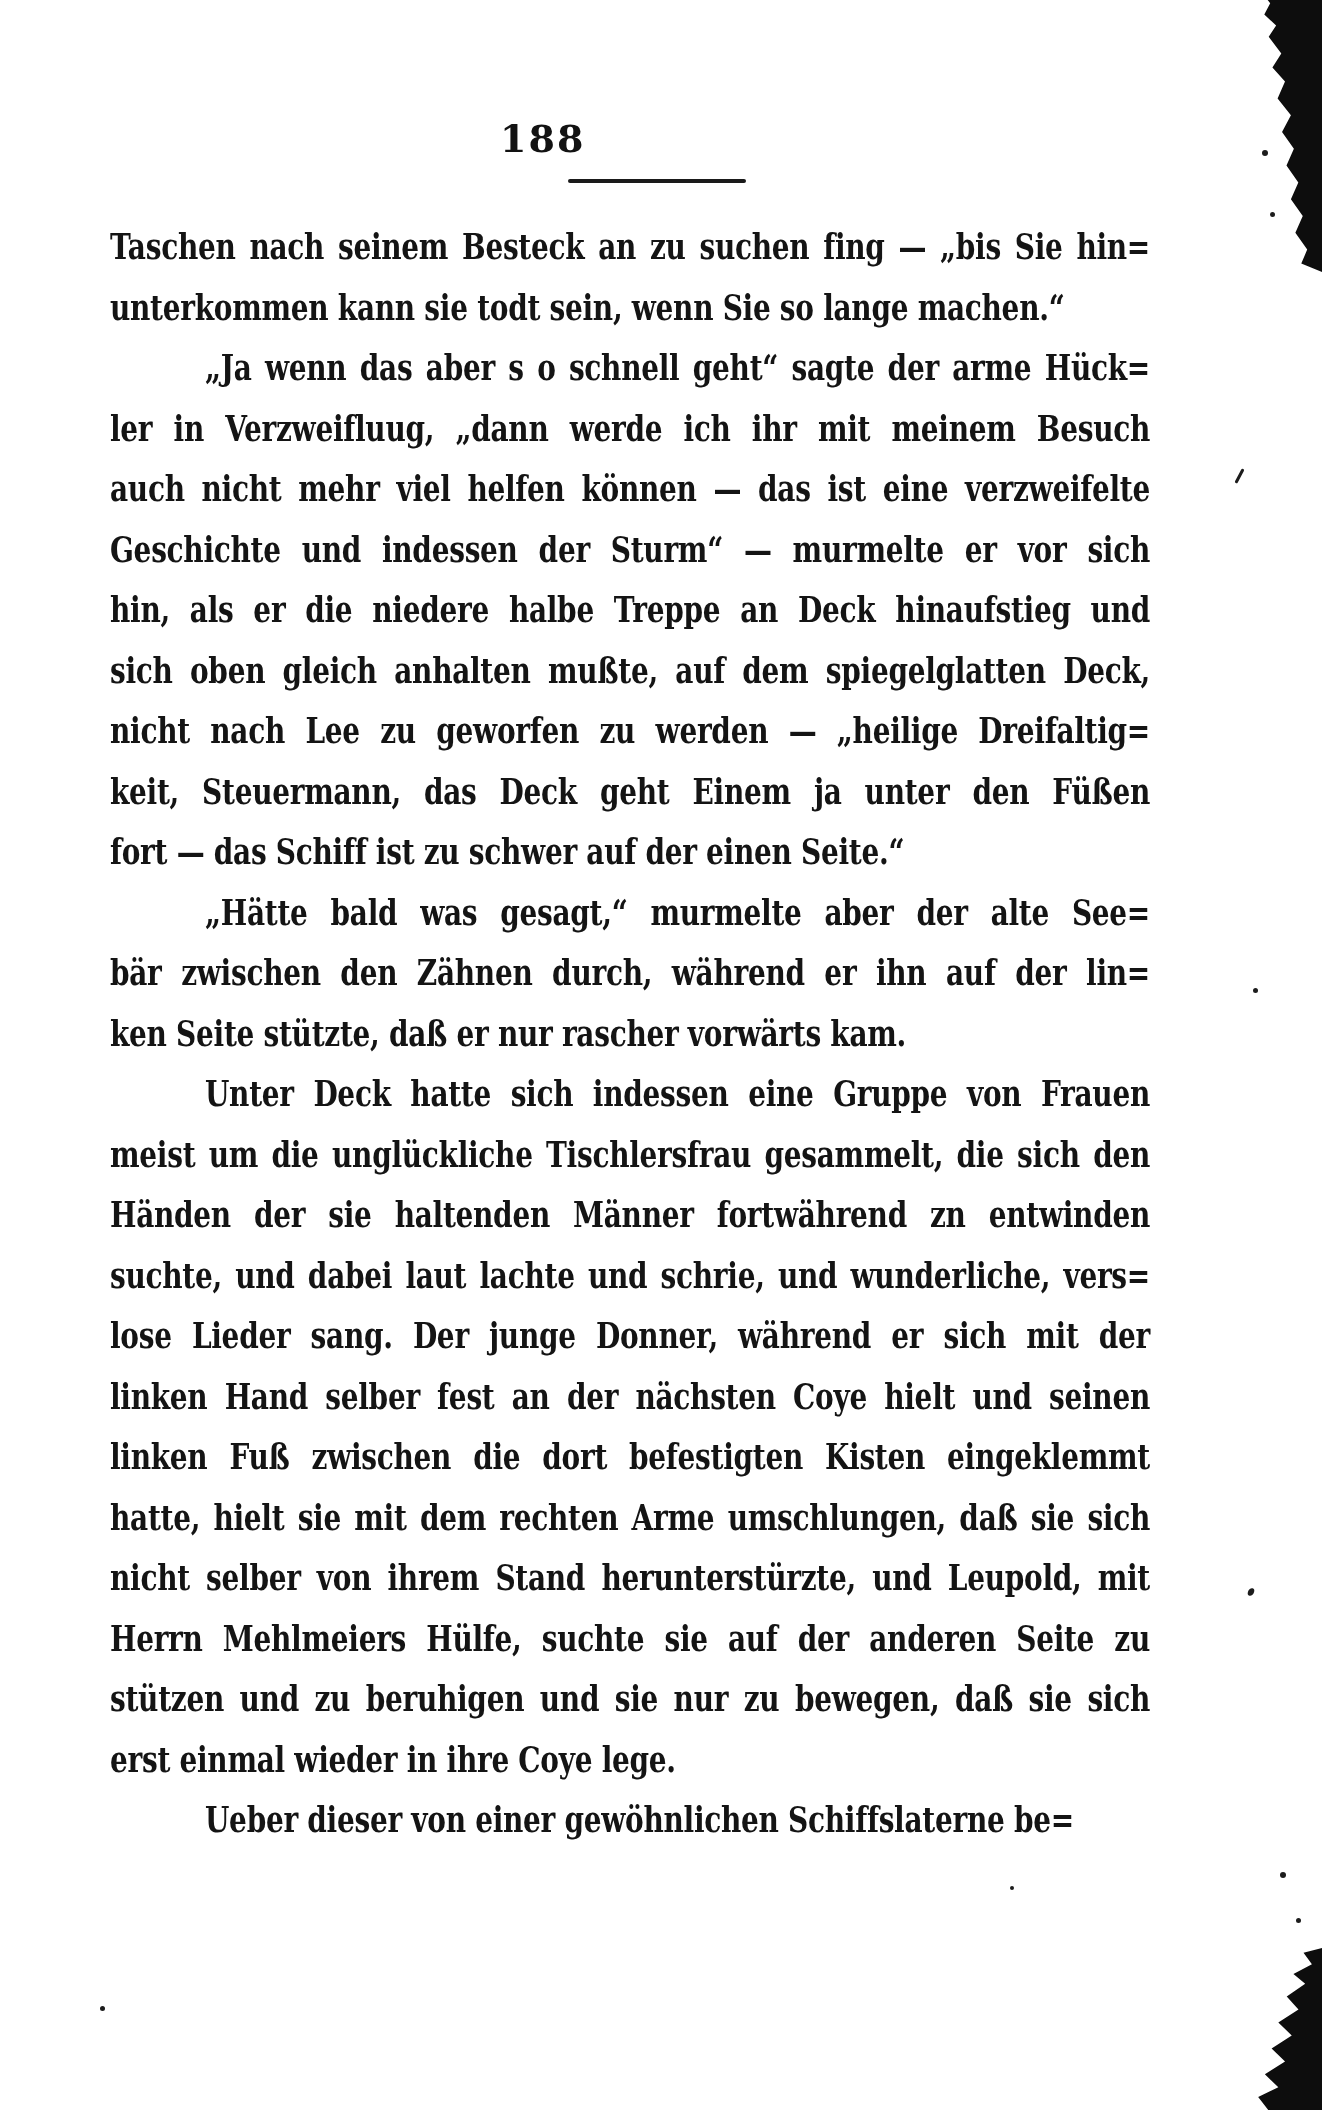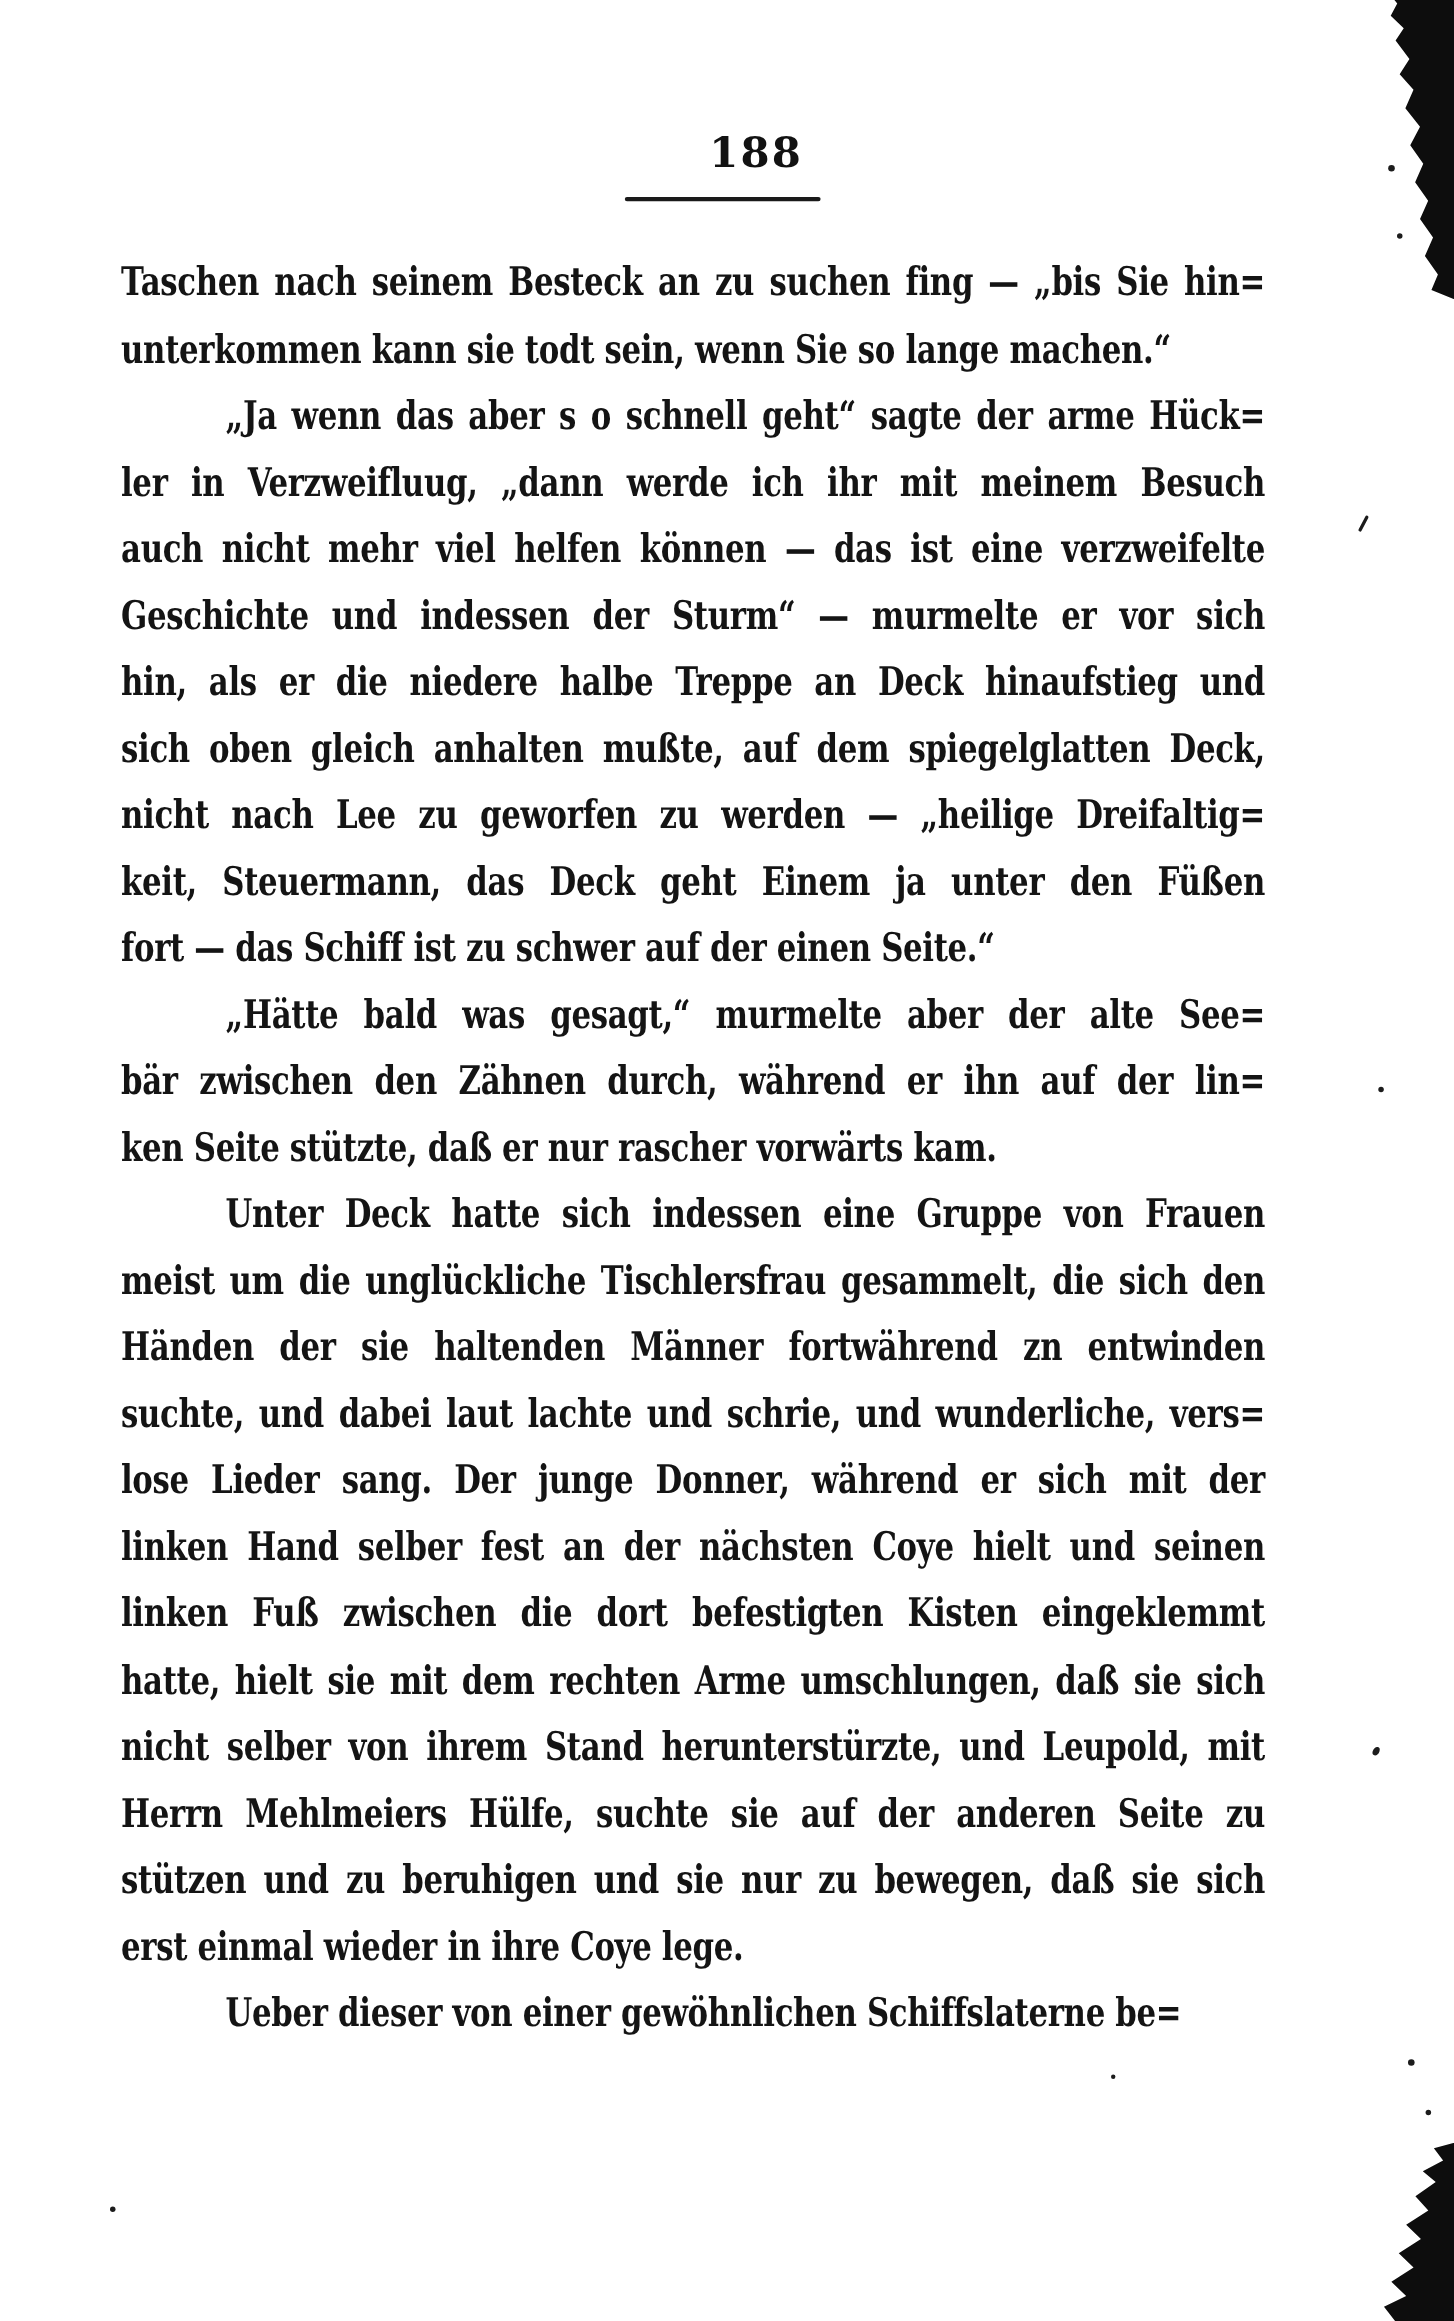--- a/index.html
+++ b/index.html
@@ -6,36 +6,36 @@
   .page{
     position:relative;
     width:1322px;height:2110px;
     background:#ffffff;
     overflow:hidden;
     font-family:"DejaVu Serif","Liberation Serif",serif;
     color:#141414;
   }
   .page-number{
     position:absolute;
-    left:530px;top:116px;width:200px;
-    text-align:right;
+    left:500px;top:116px;width:200px;
+    text-align:left;
     font-size:38px;font-weight:bold;
     letter-spacing:2px;
     color:#121212;
   }
   .header-rule{
     position:absolute;
     left:568px;top:179px;
     width:178px;height:4px;
     background:#1a1a1a;
     border-radius:2px;
   }
   .text-block{
     position:absolute;
-    left:110px;top:228px;width:1040px;
+    left:110px;top:218px;width:1040px;
   }
   .line{
     height:60.5px;
     line-height:60.5px;
     font-size:28px;
     font-weight:bold;
     letter-spacing:-0.3px;
     text-align:justify;
     text-align-last:justify;
     text-justify:inter-word;

